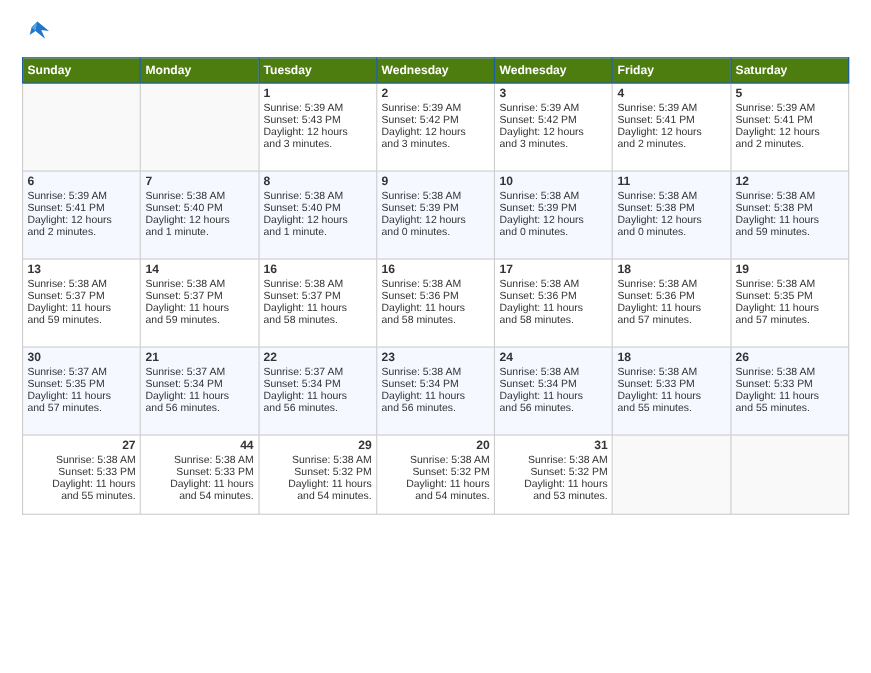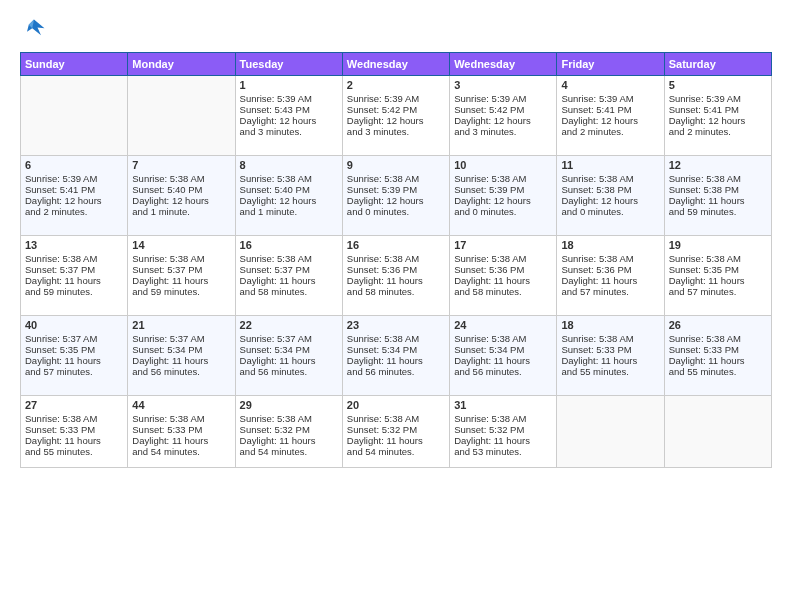--- a/index.html
+++ b/index.html
@@ -48,21 +48,21 @@
       font-size: 13px;
       color: #444;
       margin-bottom: 8px;
     }
     table {
       width: 100%;
       border-collapse: collapse;
       table-layout: fixed;
     }
     thead tr th {
-      background: #8b5cf6;
+      background: #4d7c0f;
       color: #fff;
       font-size: 11px;
       font-weight: bold;
       padding: 5px 4px;
       text-align: left;
       border: 1px solid #1a5fa0;
     }
     tbody tr td {
       vertical-align: top;
       border: 1px solid #ccc;
@@ -79,20 +79,21 @@
       font-weight: bold;
       font-size: 11px;
       display: block;
       margin-bottom: 2px;
     }
     .cell-empty {
       background: #f9f9f9 !important;
     }
     tbody tr:last-child td {
       height: 72px;
+      text-align: right;
     }
   </style>
 </head>
 <body>
 
 <div class="page">
   <div class="header-top">
     <div class="logo">
       <svg class="logo-bird" viewBox="0 0 32 32">
         <polygon points="16,4 28,14 20,13 24,22 14,14 8,18 10,10" fill="#2176c7"></polygon>
@@ -256,21 +257,21 @@
           <td>
             <span class="day-num">19</span>
             <div>Sunrise: 5:38 AM</div>
             <div>Sunset: 5:35 PM</div>
             <div>Daylight: 11 hours</div>
             <div>and 57 minutes.</div>
           </td>
         </tr>
         <tr>
           <td>
-            <span class="day-num">40</span>
+            <span class="day-num">30</span>
             <div>Sunrise: 5:37 AM</div>
             <div>Sunset: 5:35 PM</div>
             <div>Daylight: 11 hours</div>
             <div>and 57 minutes.</div>
           </td>
           <td>
             <span class="day-num">21</span>
             <div>Sunrise: 5:37 AM</div>
             <div>Sunset: 5:34 PM</div>
             <div>Daylight: 11 hours</div>

